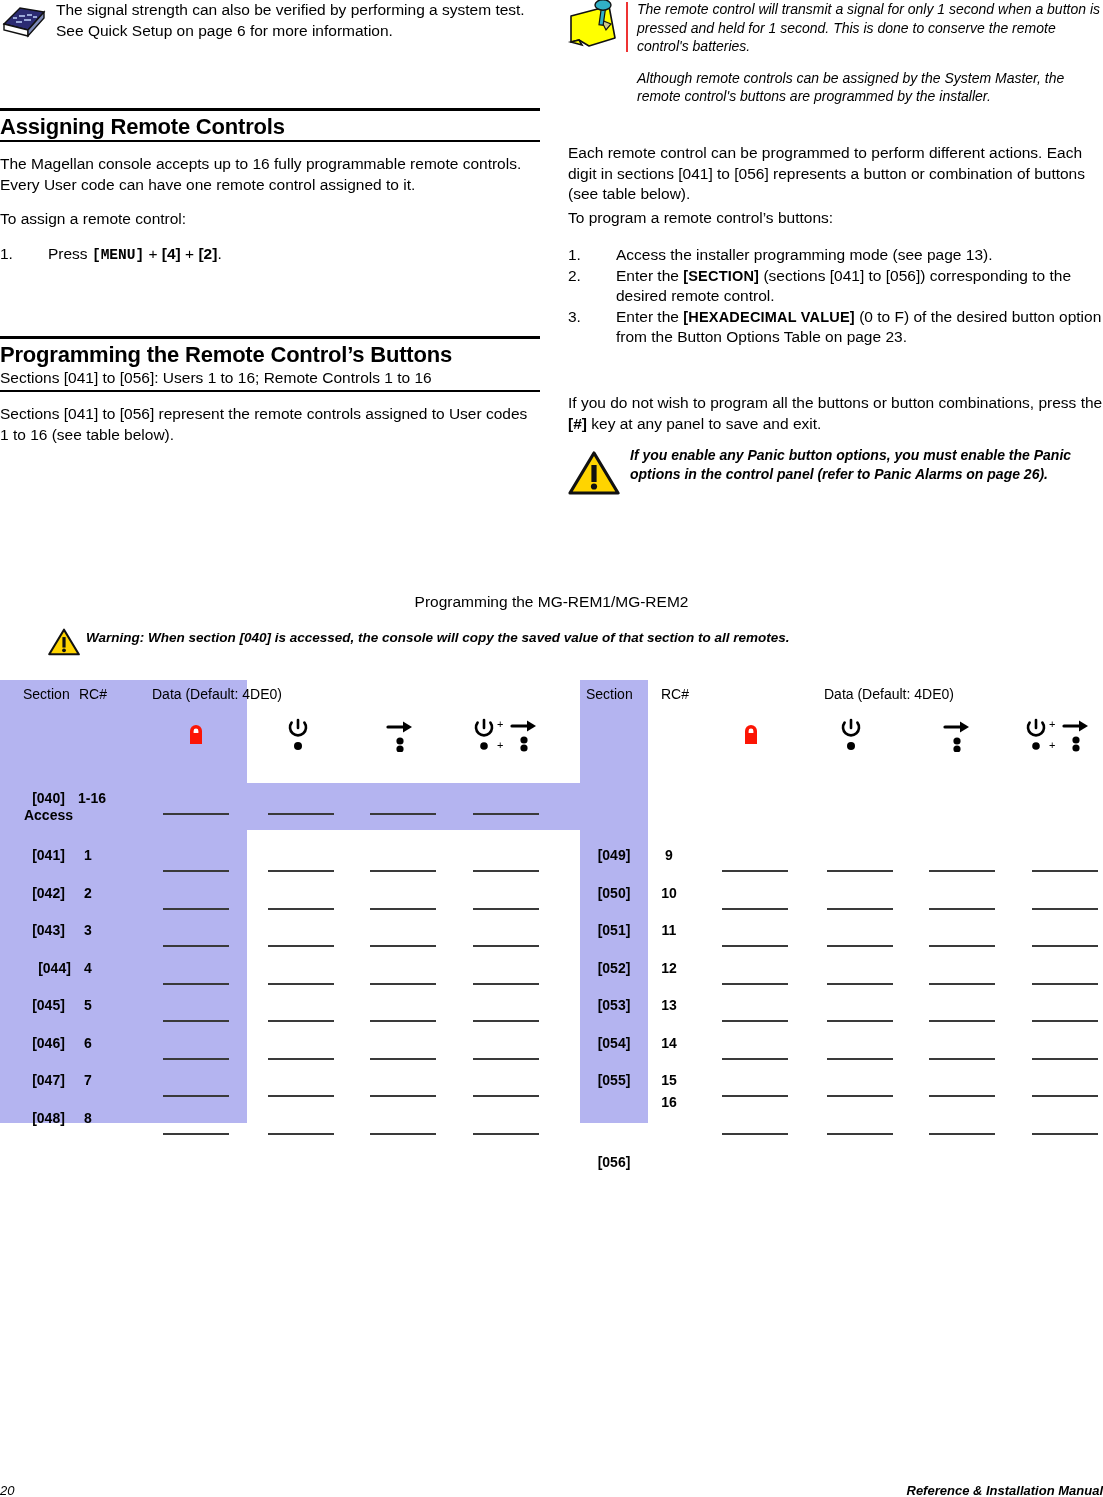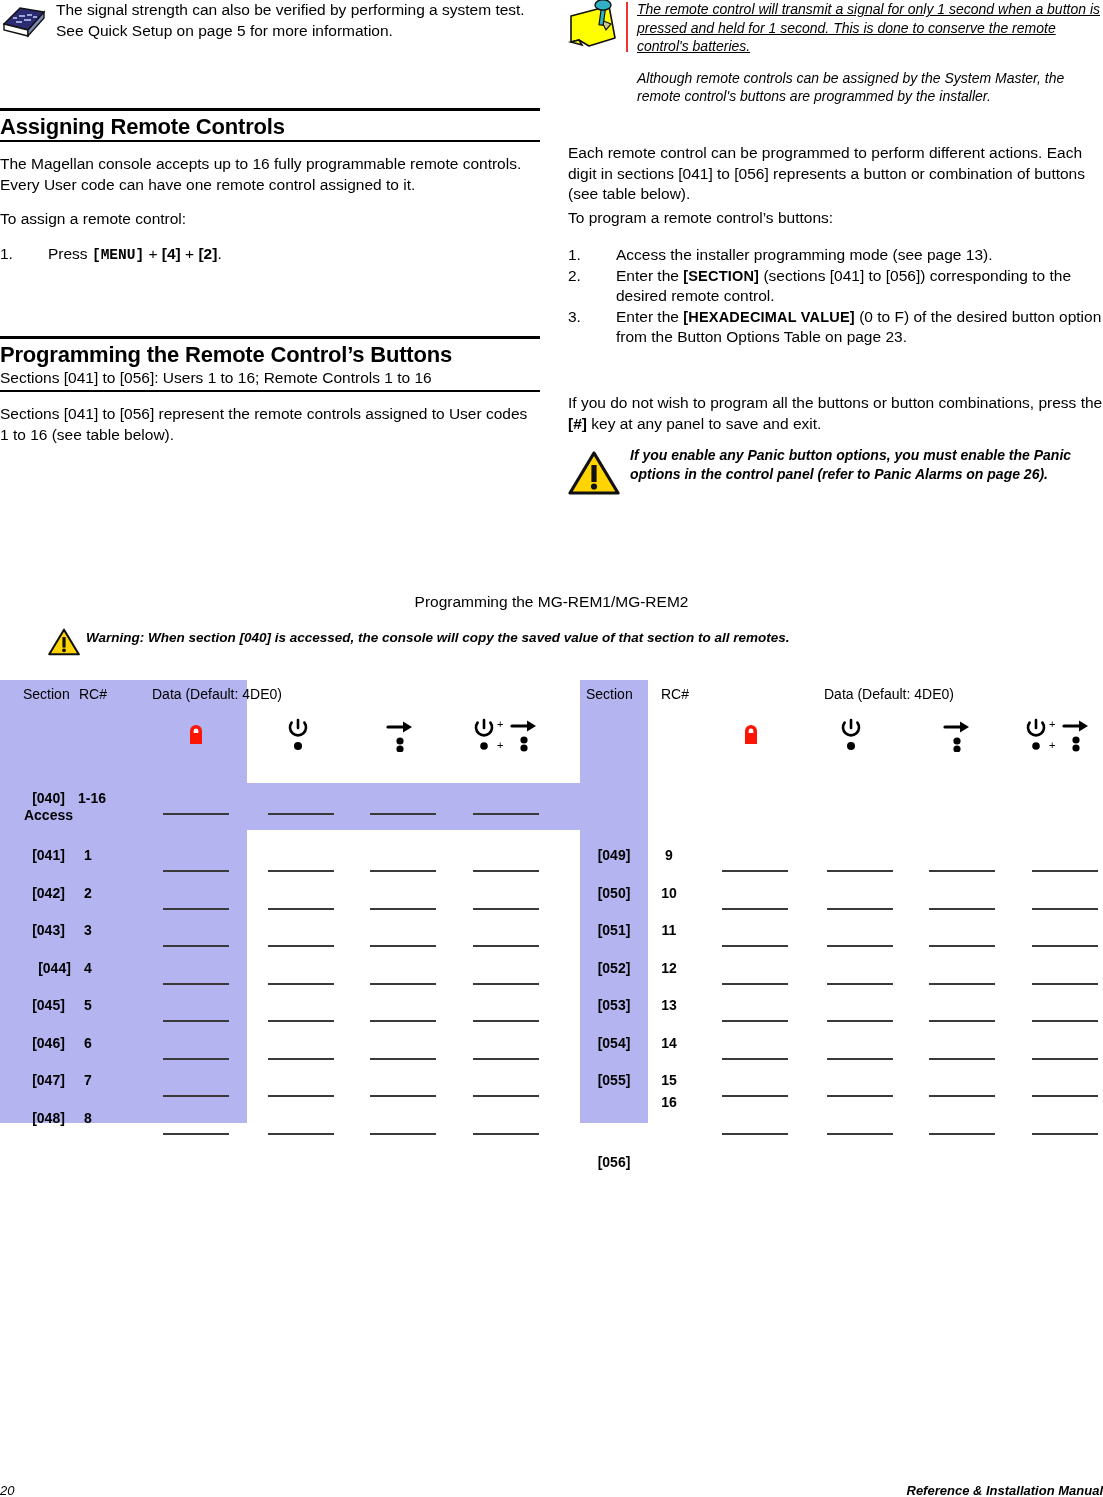--- a/index.html
+++ b/index.html
@@ -74,21 +74,21 @@
           <g fill="#9aa8d8">
             <rect x="13" y="15" width="4" height="2"></rect>
               <rect x="19" y="13" width="6" height="2"></rect>
             <rect x="27" y="12" width="5" height="2"></rect>
               <rect x="16" y="19" width="6" height="2"></rect>
             <rect x="24" y="17" width="7" height="2"></rect>
               <rect x="33" y="14" width="4" height="2"></rect>
           </g>
         </svg>
       </span>
-      <span class="para" style="margin:0;width:470px;">The signal strength can also be verified by performing a system test. See Quick Setup on page 5 for more information.</span>
+      <span class="para" style="margin:0;width:470px;">The signal strength can also be verified by performing a system test. See Quick Setup on page 6 for more information.</span>
     </div>
 
     <div style="position:absolute;left:0;top:108px;width:540px;">
       <div class="h1 h1-rule">Assigning Remote Controls</div>
       <p class="para" style="margin-top:12px;">The Magellan console accepts up to 16 fully programmable remote controls. Every User code can have one remote control assigned to it.</p>
       <p class="para">To assign a remote control:</p>
       <ol class="steps">
         <li>
           <span class="num">1.</span>
           <span>Press </span><b class="k" style="font-family:'Liberation Mono',monospace;font-size:14.5px;">[MENU]</b><span> + </span><b class="k">[4]</b><span> + </span><b class="k">[2]</b><span>.</span>
@@ -110,21 +110,21 @@
         <svg width="62" height="52" viewBox="0 0 62 52">
           <path d="M6 16 L44 6 L50 38 L24 46 L14 40 L6 42 Z" fill="#ffff00" stroke="#111" stroke-width="1.6" stroke-linejoin="round"></path>
           <path d="M6 42 L14 40 L17 45 Z" fill="#ffff00" stroke="#111" stroke-width="1.6"></path>
           <path d="M36 20 L46 24 L41 30 Z" fill="#cfc98a" stroke="#111" stroke-width="1.2"></path>
           <rect x="35.5" y="6" width="4.2" height="19" fill="#31b0c6" stroke="#111" stroke-width="1.2" transform="rotate(8 37 14)"></rect>
           <ellipse cx="38" cy="5" rx="8" ry="5.2" fill="#31b0c6" stroke="#111" stroke-width="1.4"></ellipse>
         </svg>
       </span>
       <span class="redrule" style="left:58px;top:2px;height:50px;"></span>
       <div style="margin-left:69px;">
-        <p class="notetext" style="margin:0 0 13px 0;text-decoration:underline;">The remote control will transmit a signal for only 1 second when a button is pressed and held for 1 second. This is done to conserve the remote control's batteries.</p>
+        <p class="notetext" style="margin:0 0 13px 0;">The remote control will transmit a signal for only 1 second when a button is pressed and held for 1 second. This is done to conserve the remote control's batteries.</p>
         <p class="notetext" style="margin:0;">Although remote controls can be assigned by the System Master, the remote control's buttons are programmed by the installer.</p>
       </div>
     </div>
 
     <p class="para" style="position:absolute;left:0;top:143px;width:535px;">Each remote control can be programmed to perform different actions. Each digit in sections [041] to [056] represents a button or combination of buttons (see table below).</p>
     <p class="para" style="position:absolute;left:0;top:208px;width:535px;">To program a remote control’s buttons:</p>
 
     <ol class="steps" style="position:absolute;left:0;top:245px;width:535px;">
       <li>
         <span class="num">1.</span>

